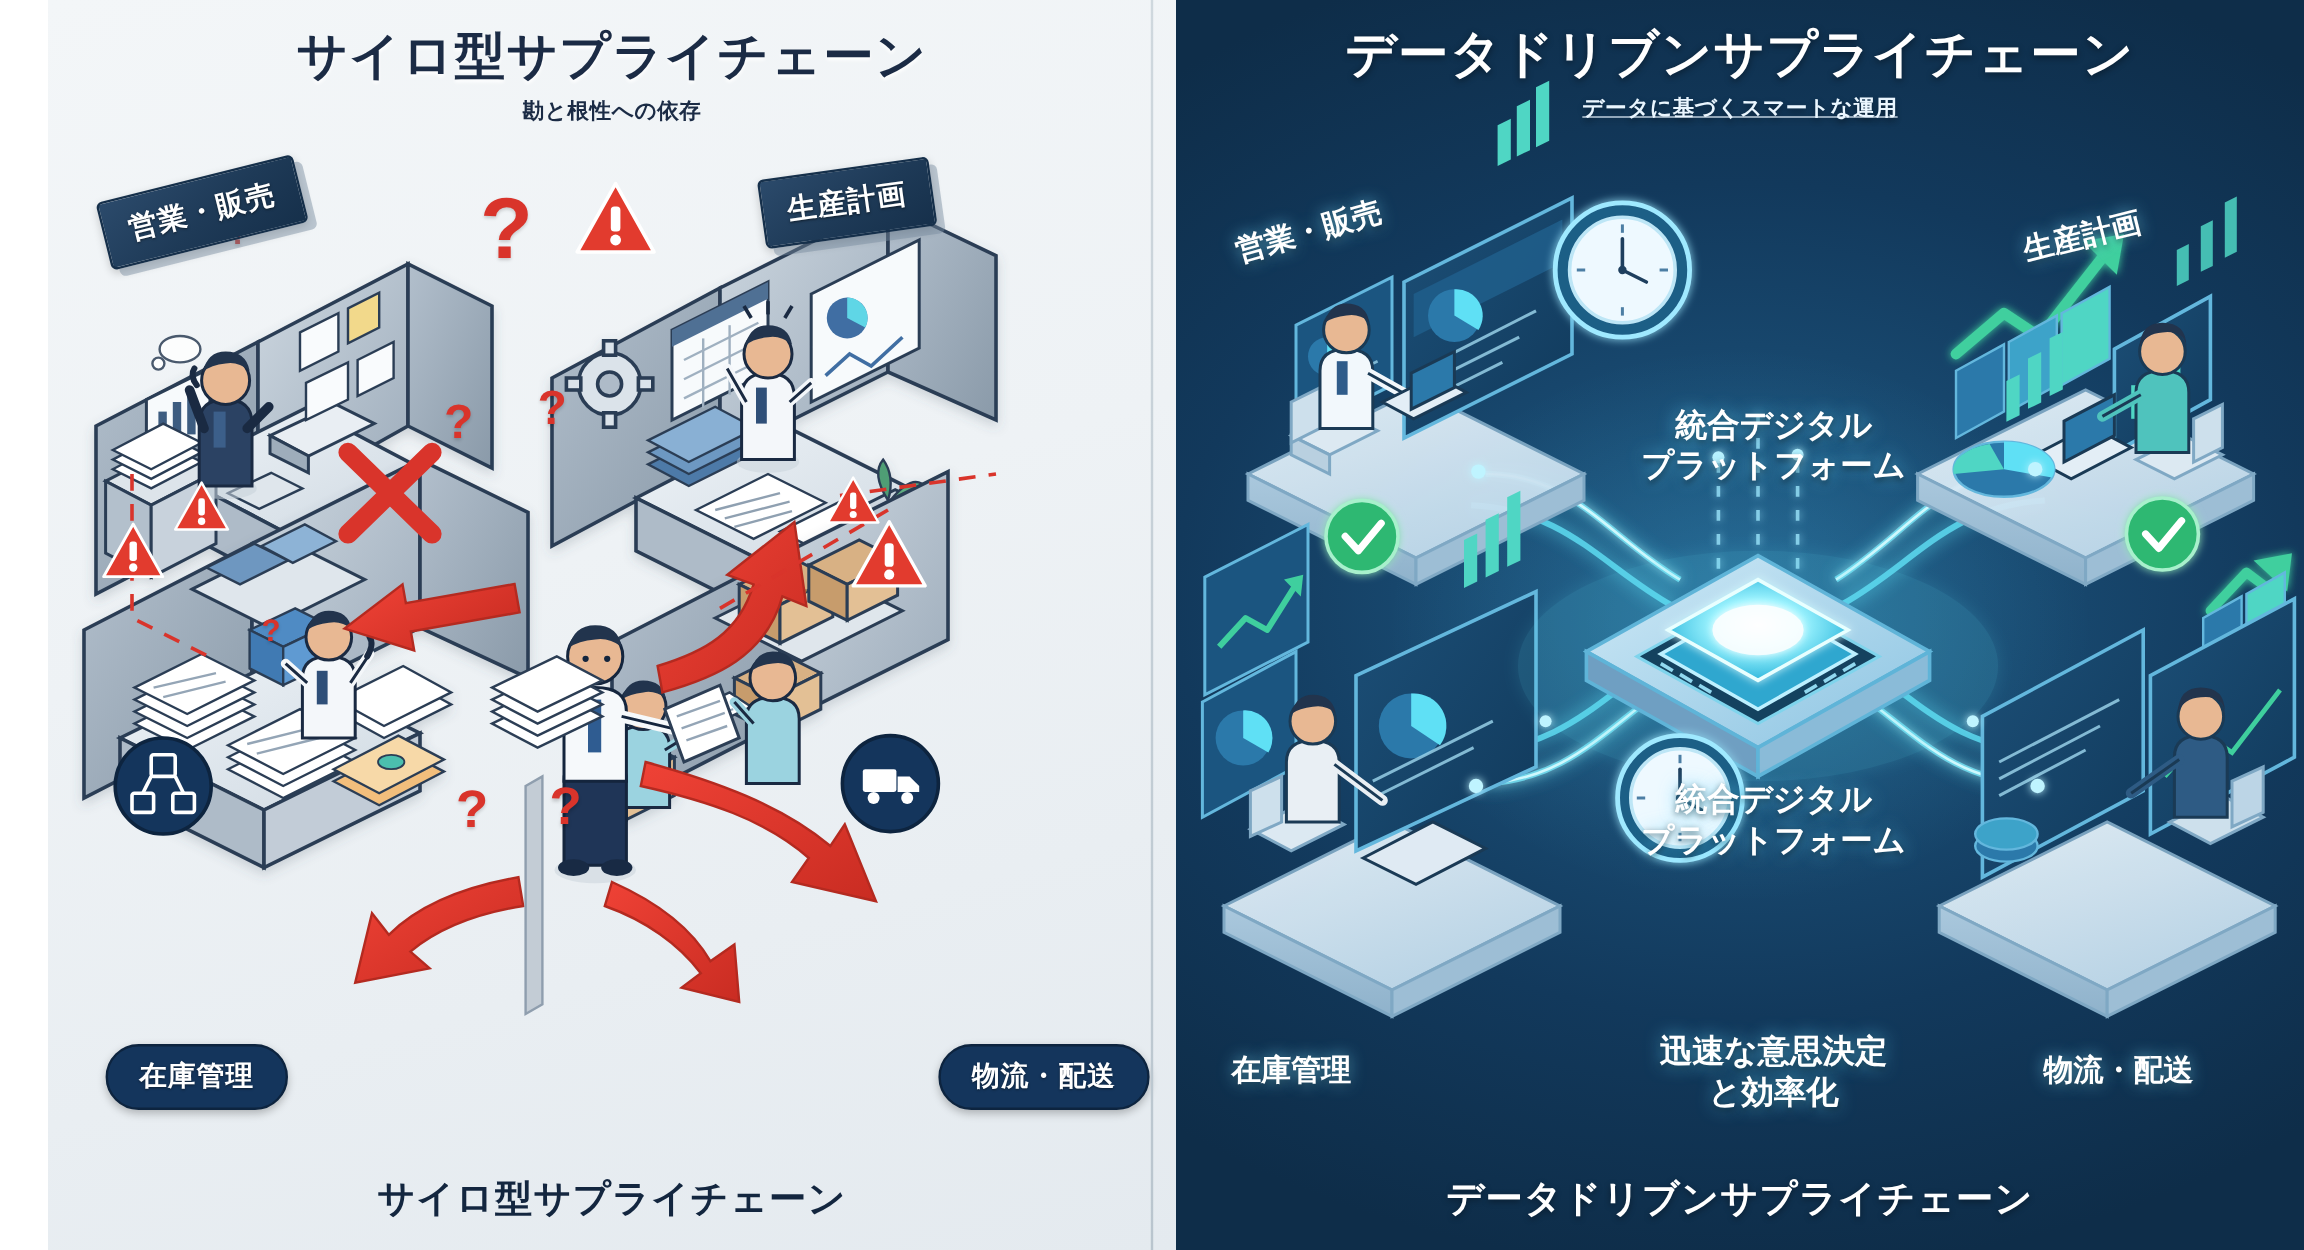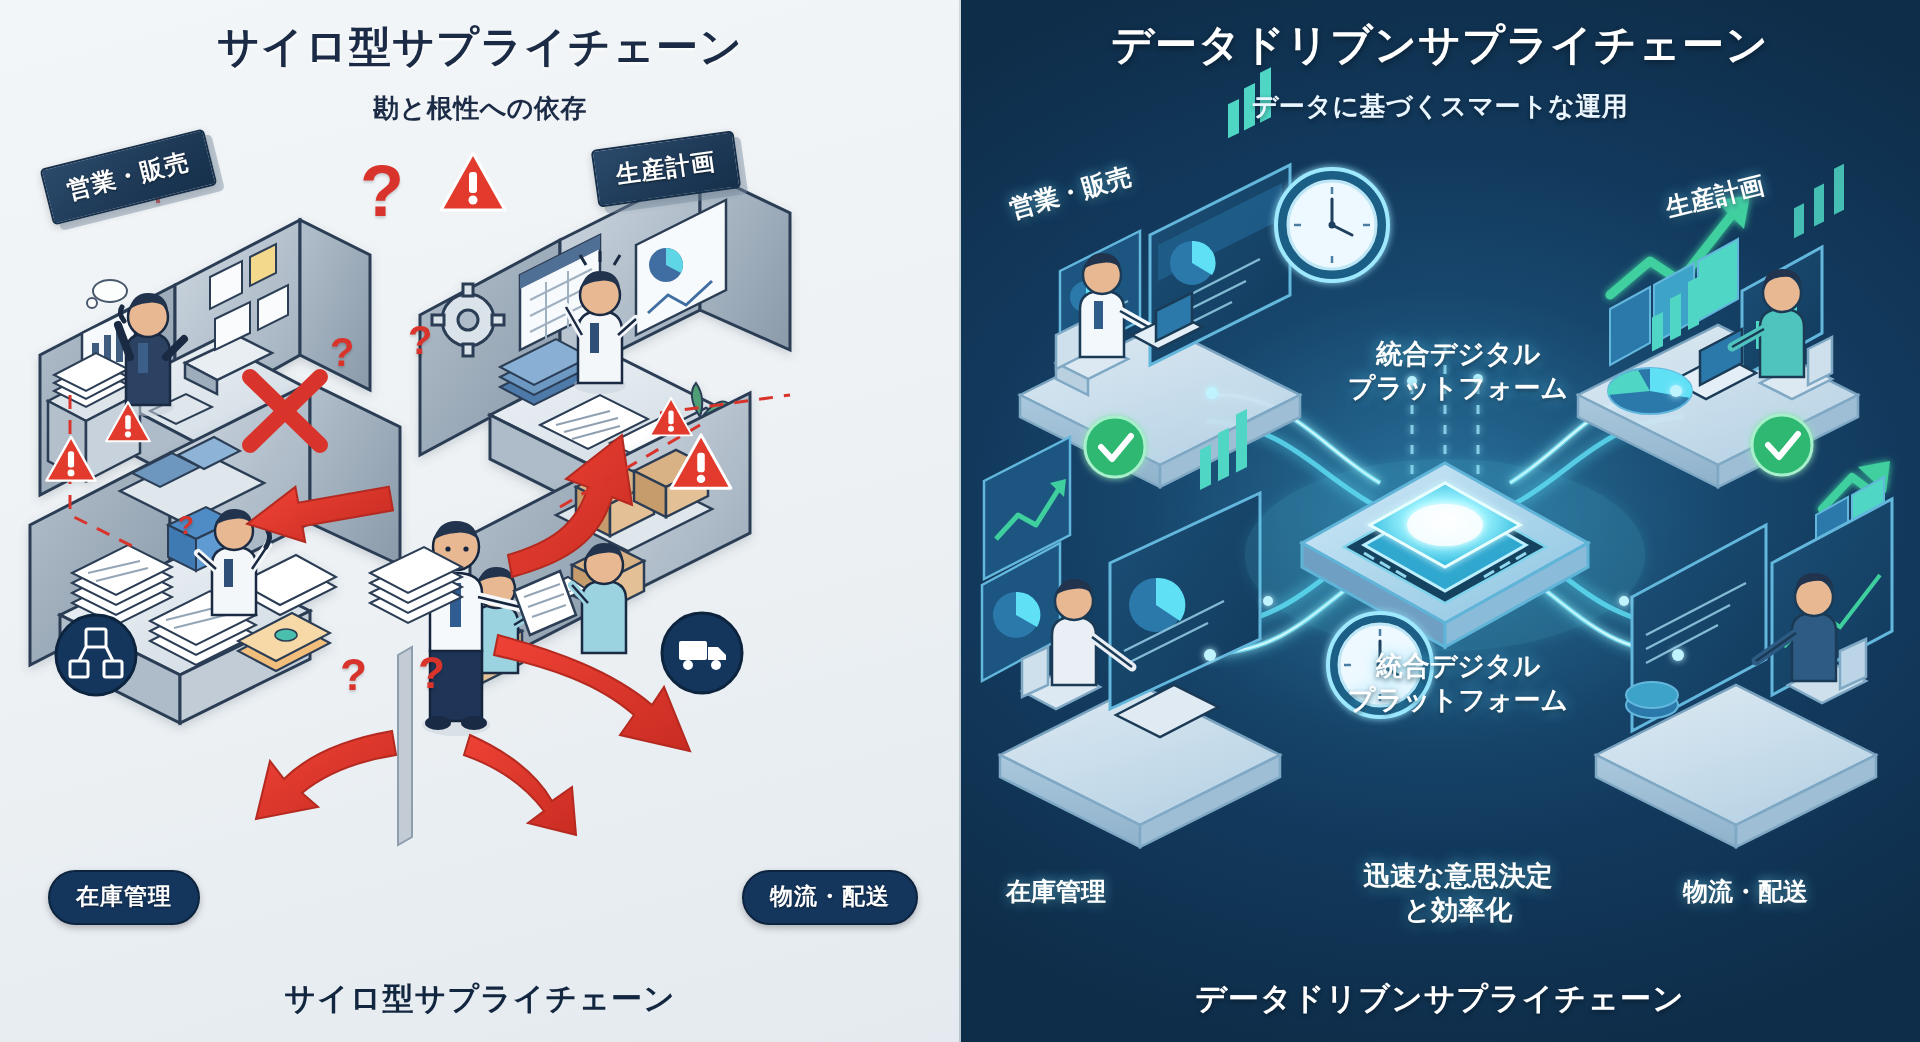--- a/index.html
+++ b/index.html
@@ -7,20 +7,21 @@
   html, body {
     width: 1920px; height: 1042px;
     overflow: hidden;
     font-family: "Liberation Sans", "DejaVu Sans", sans-serif;
     background: #ffffff;
   }
   .canvas {
     position: relative;
     width: 1920px; height: 1042px;
     display: flex;
+    padding-left: 40px;
   }
 
   
   .panel-left {
     position: relative;
     width: 960px; height: 1042px;
     background: linear-gradient(165deg, #f3f6f8 0%, #eef2f5 45%, #e4eaef 100%);
     overflow: hidden;
   }
   
@@ -44,29 +45,29 @@
     z-index: 40;
   }
 
   
   .title-block { position: absolute; left: 0; width: 100%; text-align: center; z-index: 30; }
   .title-main {
     font-size: 42px; font-weight: 700; letter-spacing: 1px;
     line-height: 1.1;
   }
   .title-sub {
-    font-size: 26px; font-weight: 700; letter-spacing: .5px;
-    margin-top: 21px;
+    font-size: 18px; font-weight: 700; letter-spacing: .5px;
+    margin-top: 10px;
   }
   .panel-left .title-block { top: 24px; }
   .panel-left .title-main { color: #1b2b45; text-shadow: 0 2px 3px rgba(255,255,255,.9); }
   .panel-left .title-sub  { color: #1b2b45; }
   .panel-right .title-block { top: 22px; }
   .panel-right .title-main { color: #ffffff; text-shadow: 0 2px 6px rgba(0,0,0,.45); }
-  .panel-right .title-sub  { color: #eaf6ff; text-shadow: 0 2px 5px rgba(0,0,0,.4); }
+  .panel-right .title-sub  { color: #eaf6ff; text-shadow: 0 2px 5px rgba(0,0,0,.4); text-decoration: underline; }
 
   
   .caption {
     position: absolute; bottom: 22px; left: 0; width: 100%;
     text-align: center; font-size: 31px; font-weight: 700; letter-spacing: 1px;
   }
   .panel-left .caption { color: #13263f; }
   .panel-right .caption { color: #ffffff; text-shadow: 0 2px 5px rgba(0,0,0,.4); }
 
   

